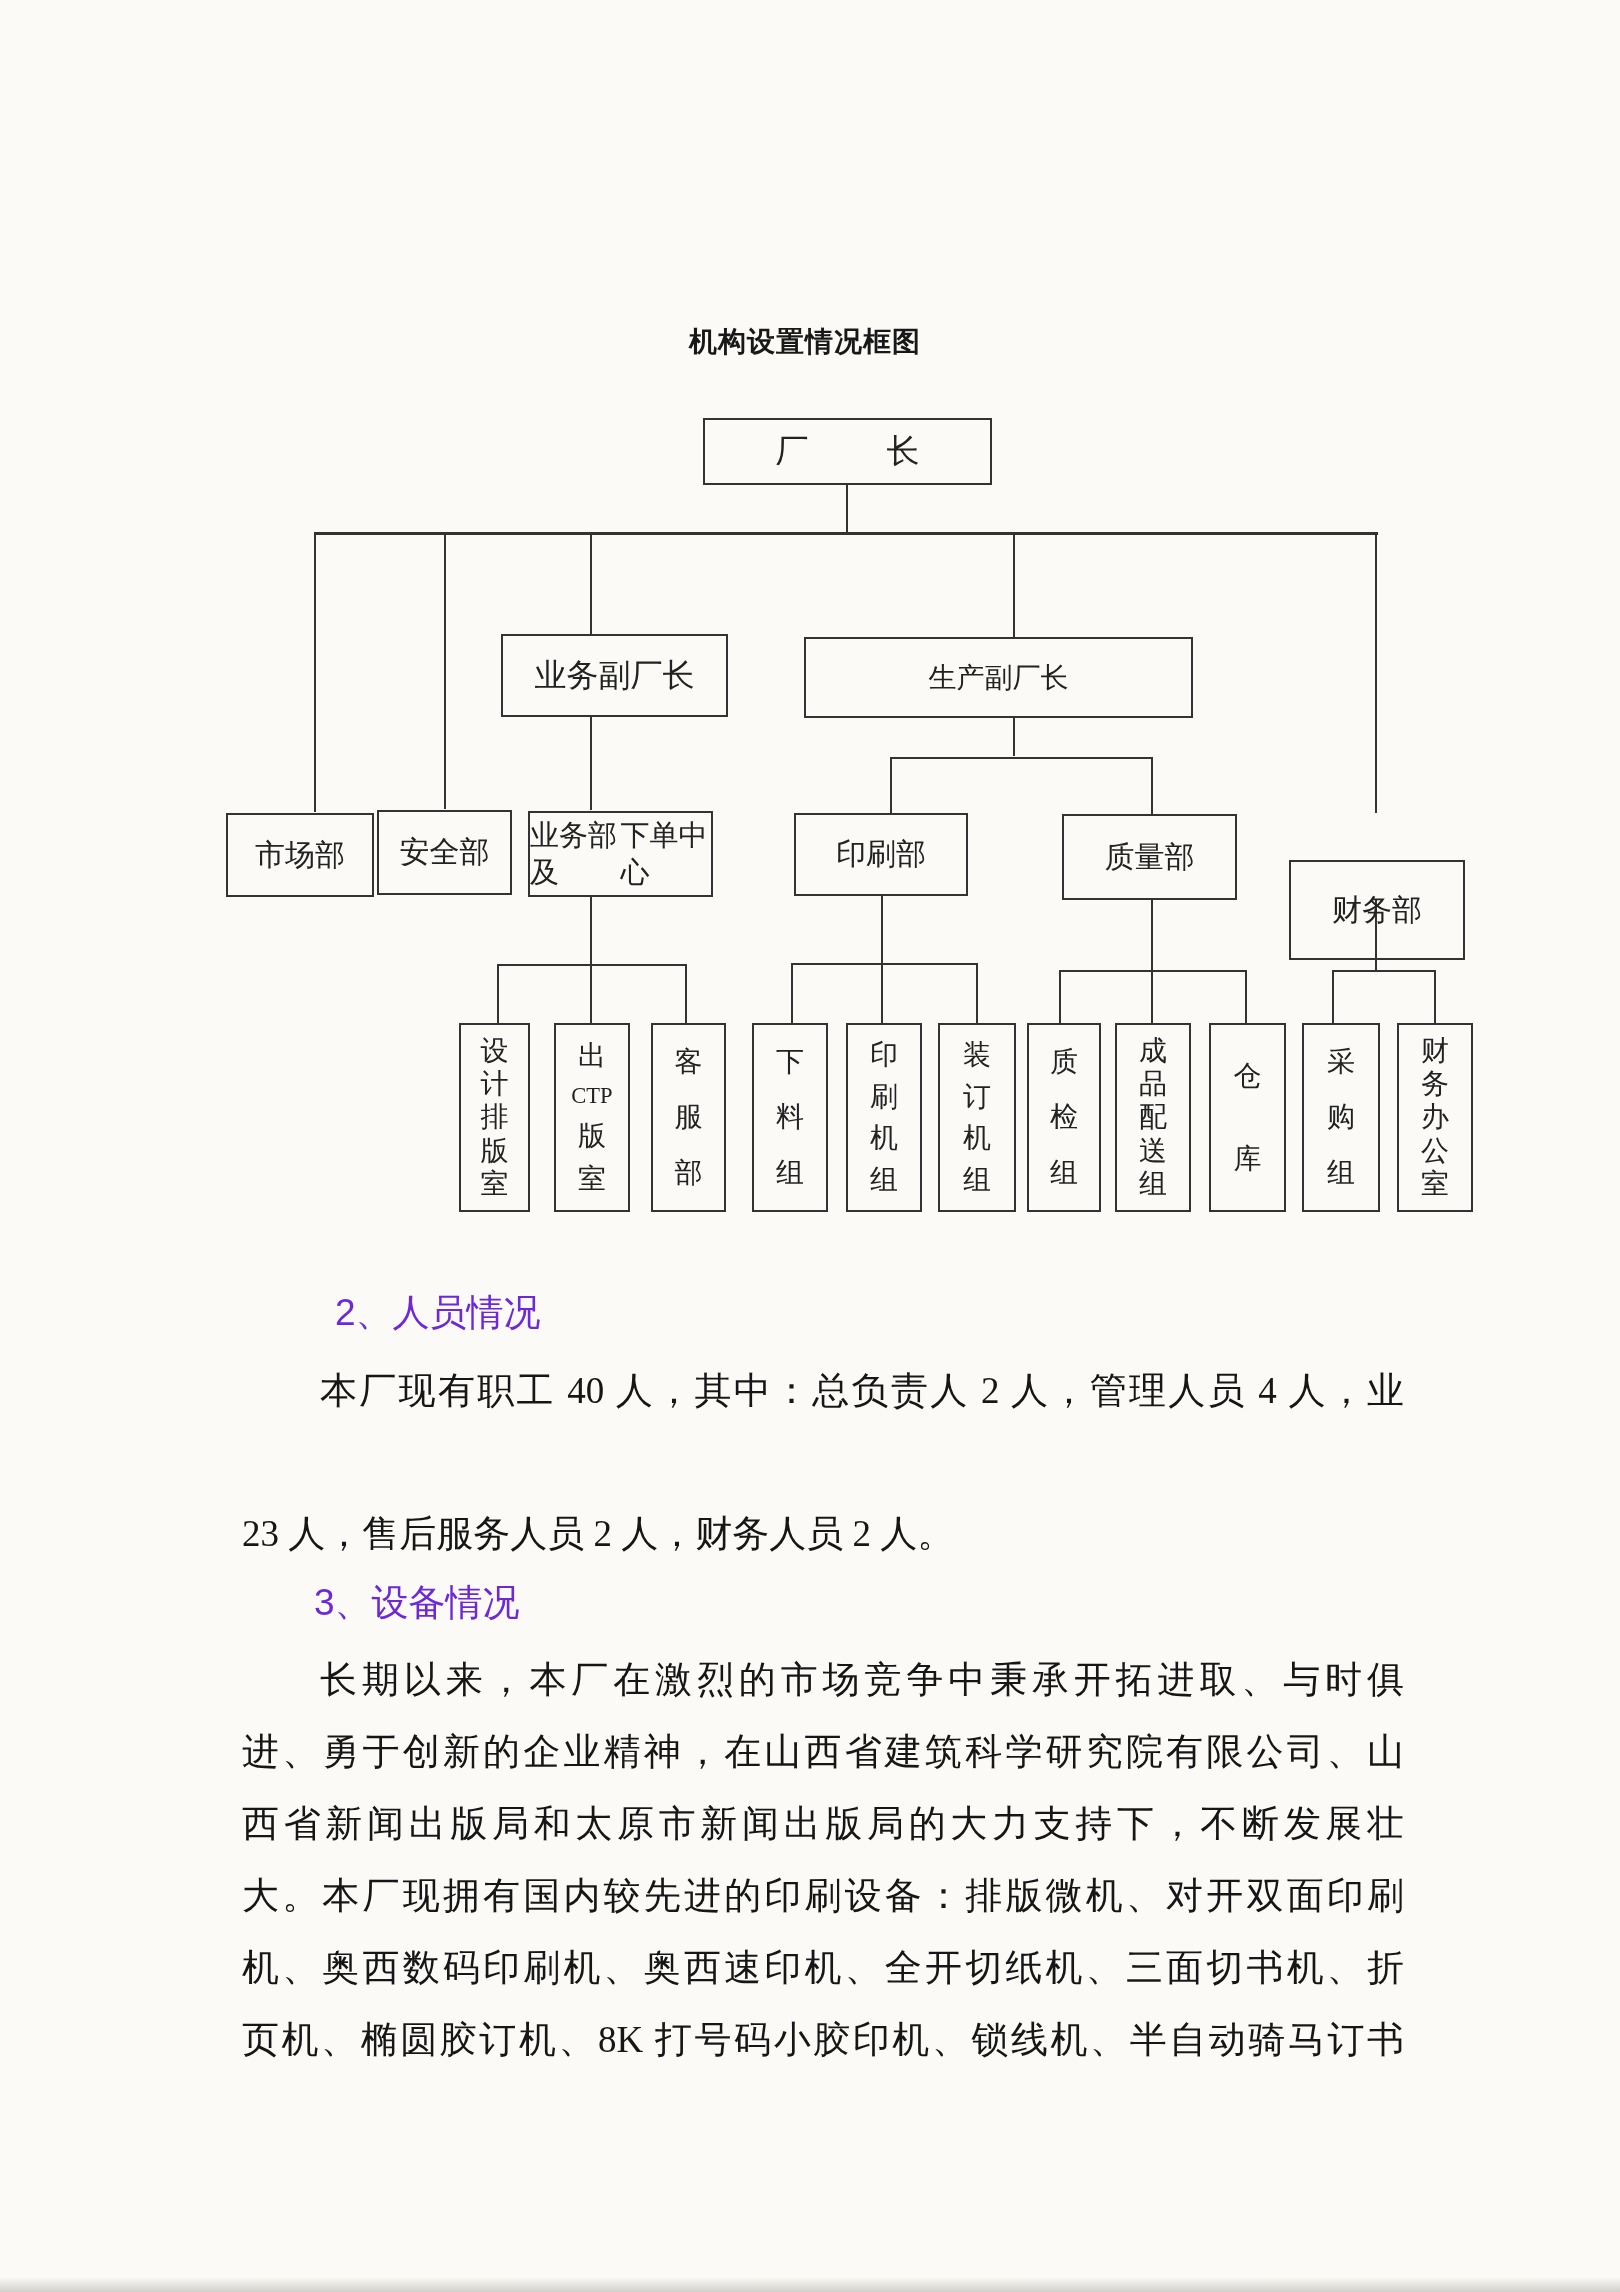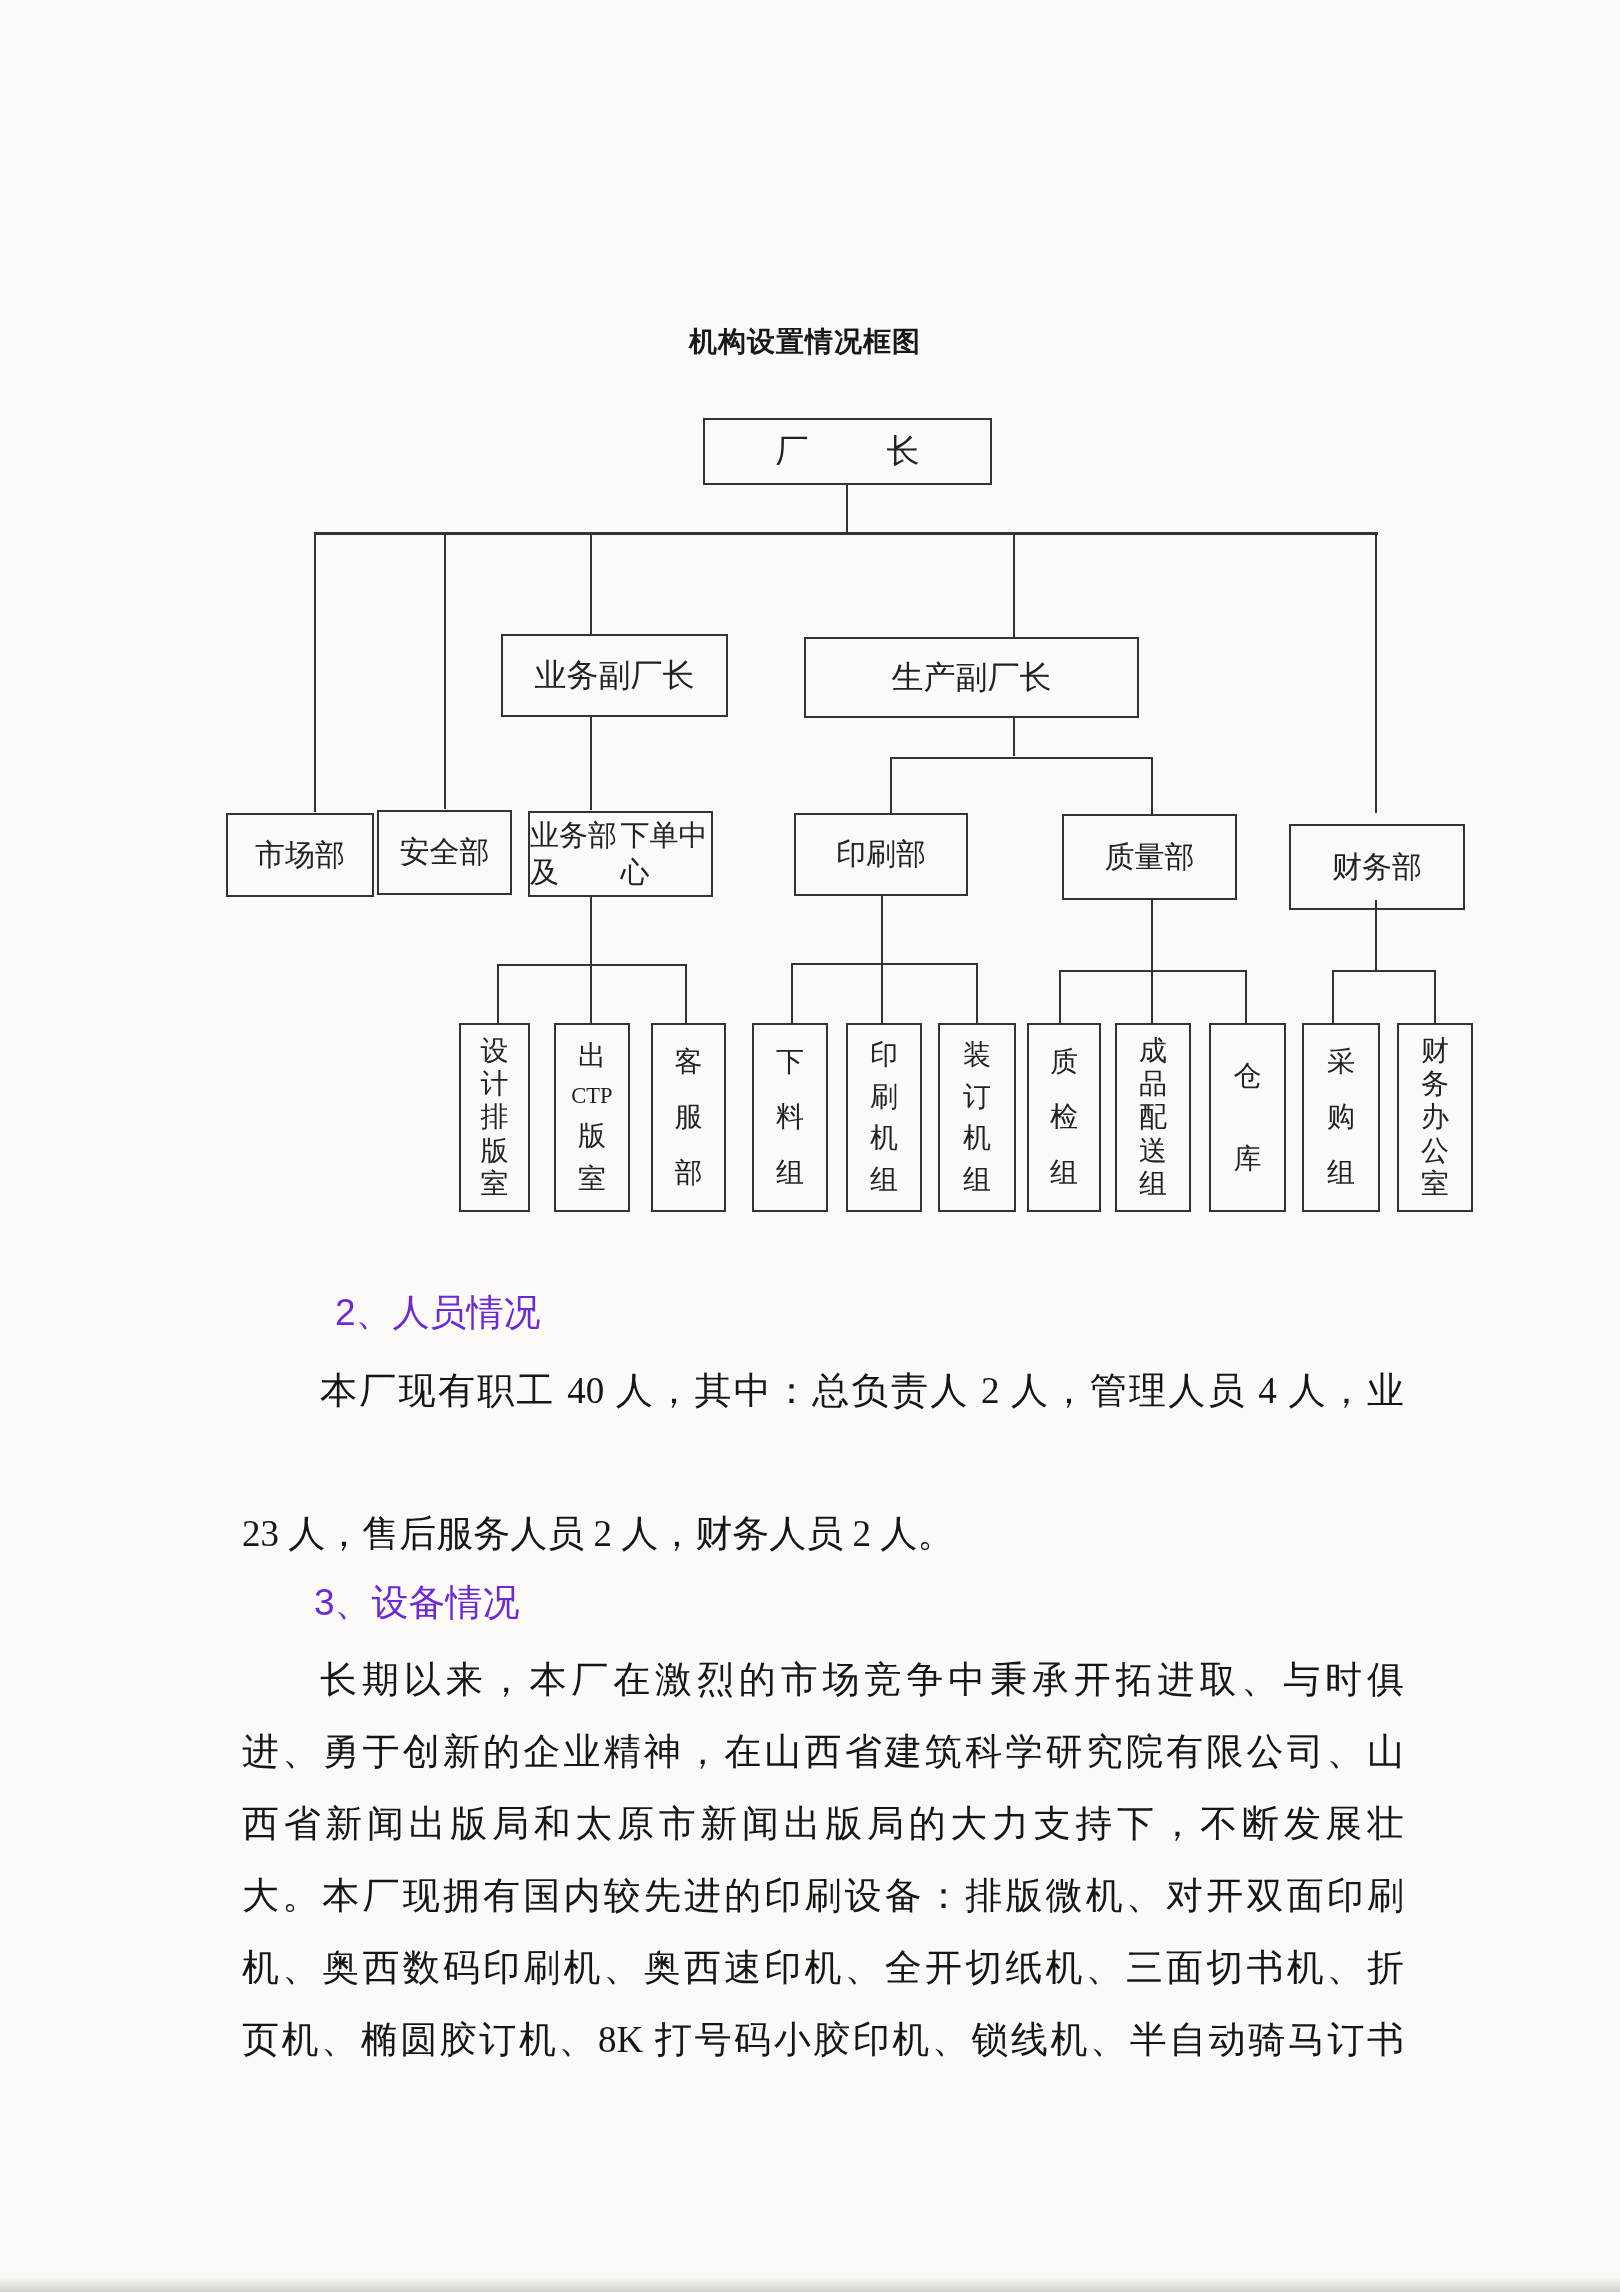--- a/index.html
+++ b/index.html
@@ -35,28 +35,28 @@
     border: 2px solid #333;
     box-sizing: border-box;
     display: flex;
     align-items: center;
     justify-content: center;
     background: transparent;
     color: #222;
   }
   .n-l1 { left: 703px; top: 418px; width: 289px; height: 67px; font-size: 33px; gap: 78px; }
   .n-l2a { left: 501px; top: 634px; width: 227px; height: 83px; font-size: 32px; }
-  .n-l2b { left: 804px; top: 637px; width: 335px; height: 81px; font-size: 32px; }
+  .n-l2b { left: 804px; top: 637px; width: 389px; height: 81px; font-size: 28px; }
   .n-l3 { font-size: 30px; }
   .n-l3-1 { left: 226px;  top: 813px; width: 148px; height: 84px; }
   .n-l3-2 { left: 377px;  top: 810px; width: 135px; height: 85px; }
   .n-l3-3 { left: 528px;  top: 811px; width: 185px; height: 86px; flex-direction: row; font-size: 29px; line-height: 37px; }
   .n-l3-4 { left: 794px;  top: 813px; width: 174px; height: 83px; }
   .n-l3-5 { left: 1062px; top: 814px; width: 175px; height: 86px; }
-  .n-l3-6 { left: 1289px; top: 824px; width: 176px; height: 86px; }
+  .n-l3-6 { left: 1289px; top: 860px; width: 176px; height: 100px; }
   .n-l4 {
     top: 1023px;
     height: 189px;
     flex-direction: column;
     justify-content: space-around;
     padding: 9.8px 0;
     font-size: 28px;
   }
   .n-l4 span { display: block; width: 100%; text-align: center; line-height: 1; }
   .n-l4-1  { left: 459px;  width: 71px; }

